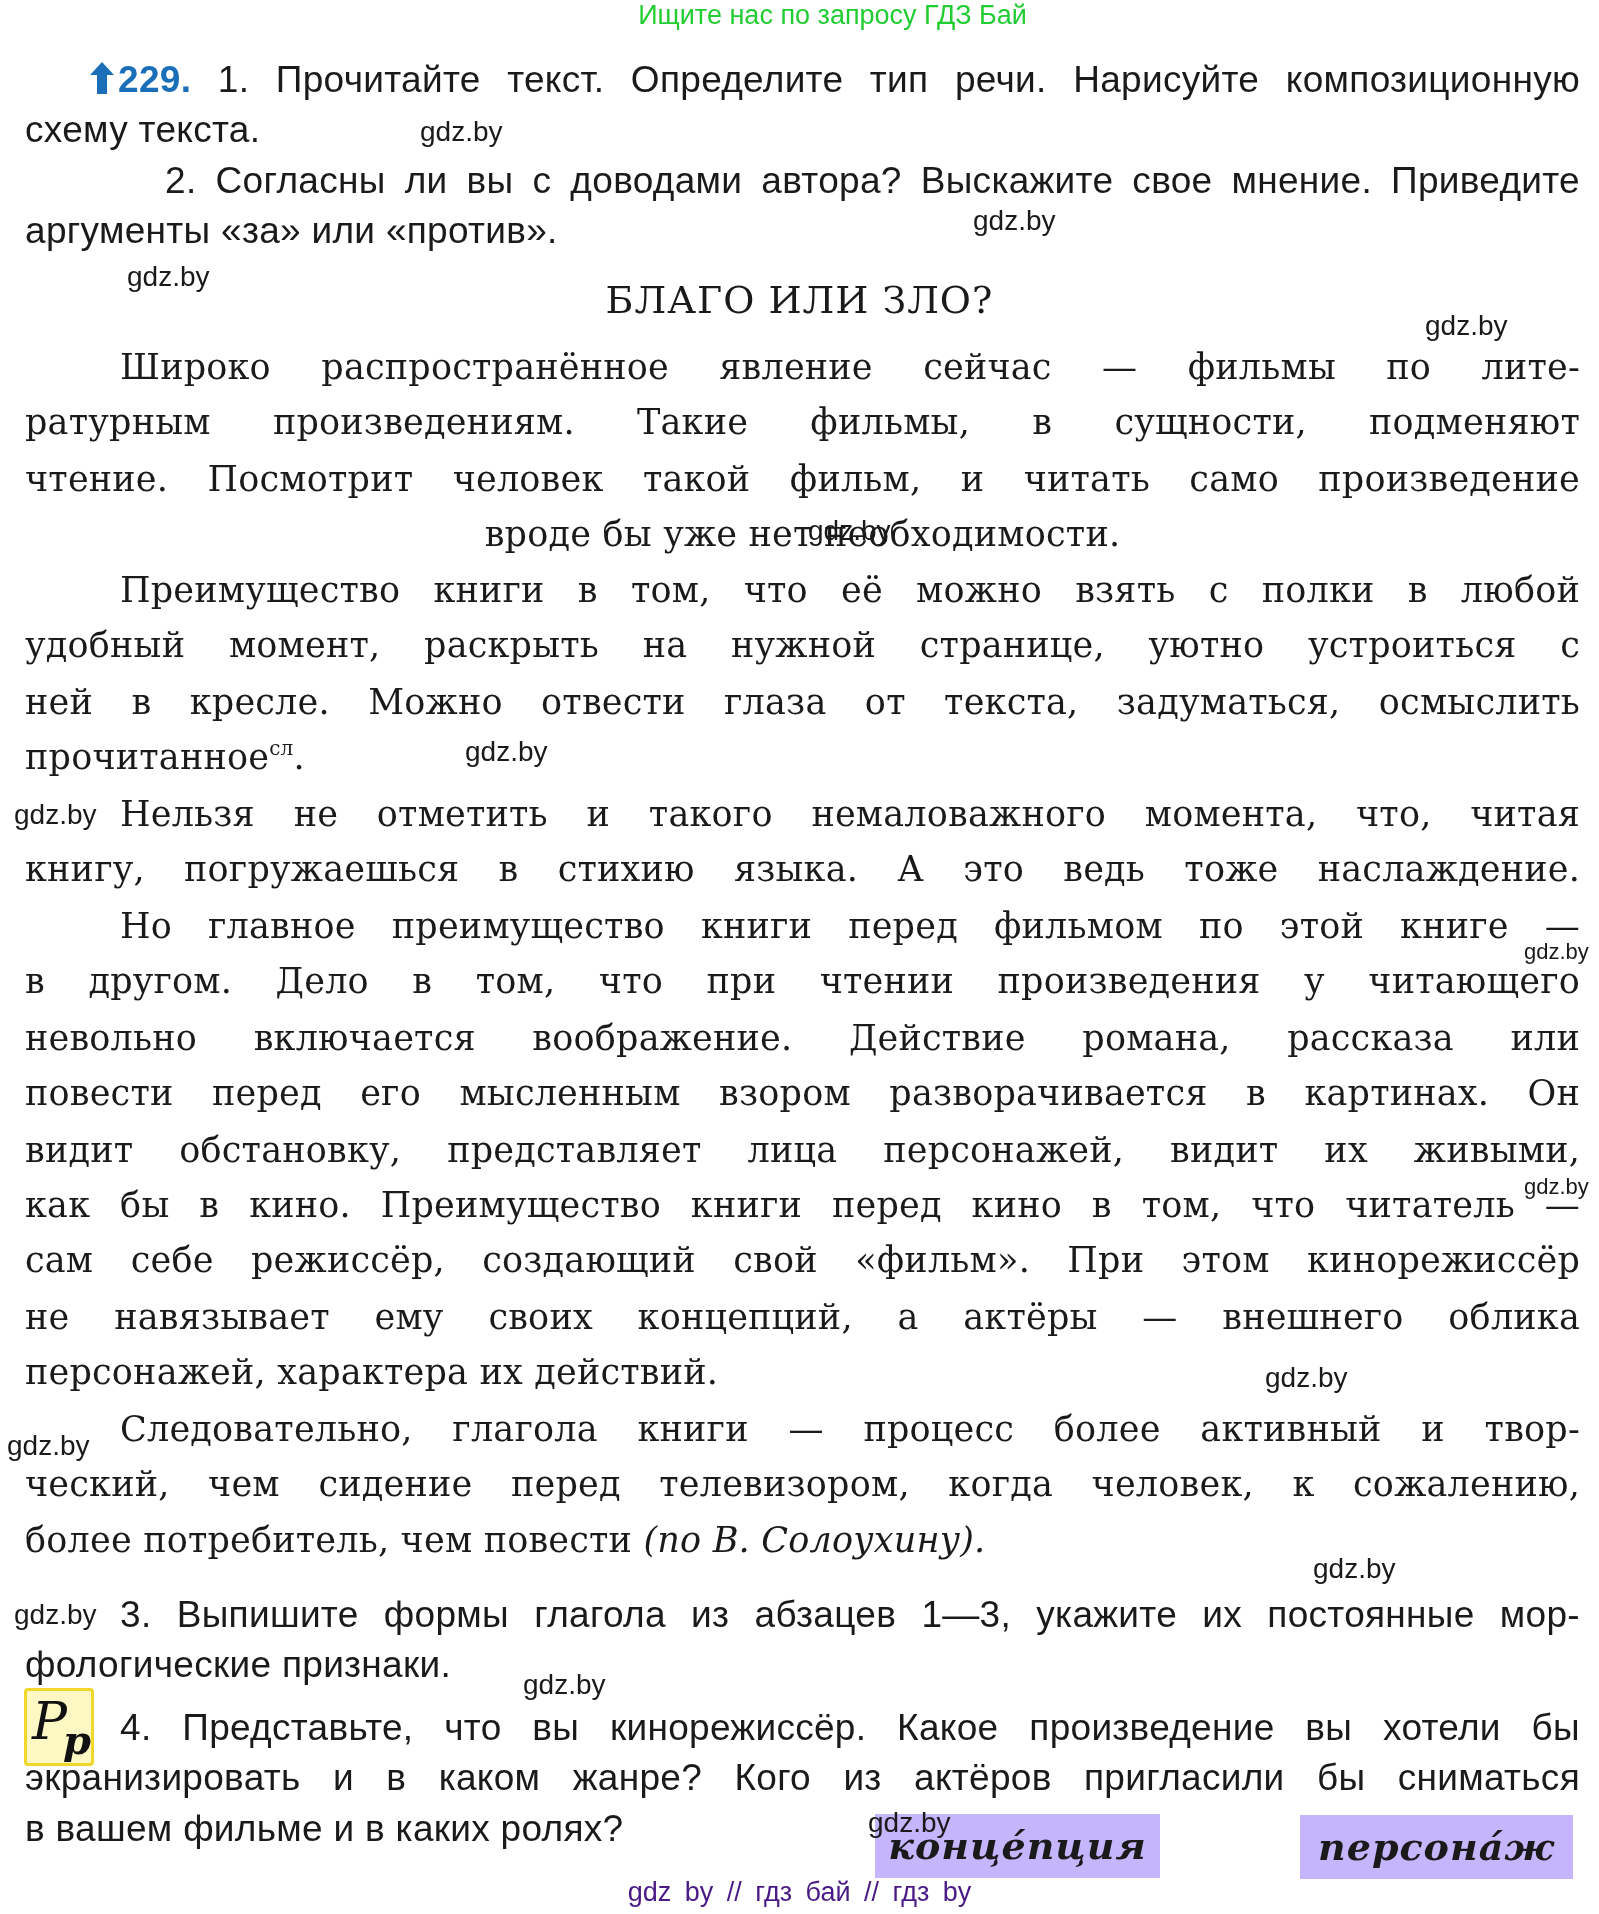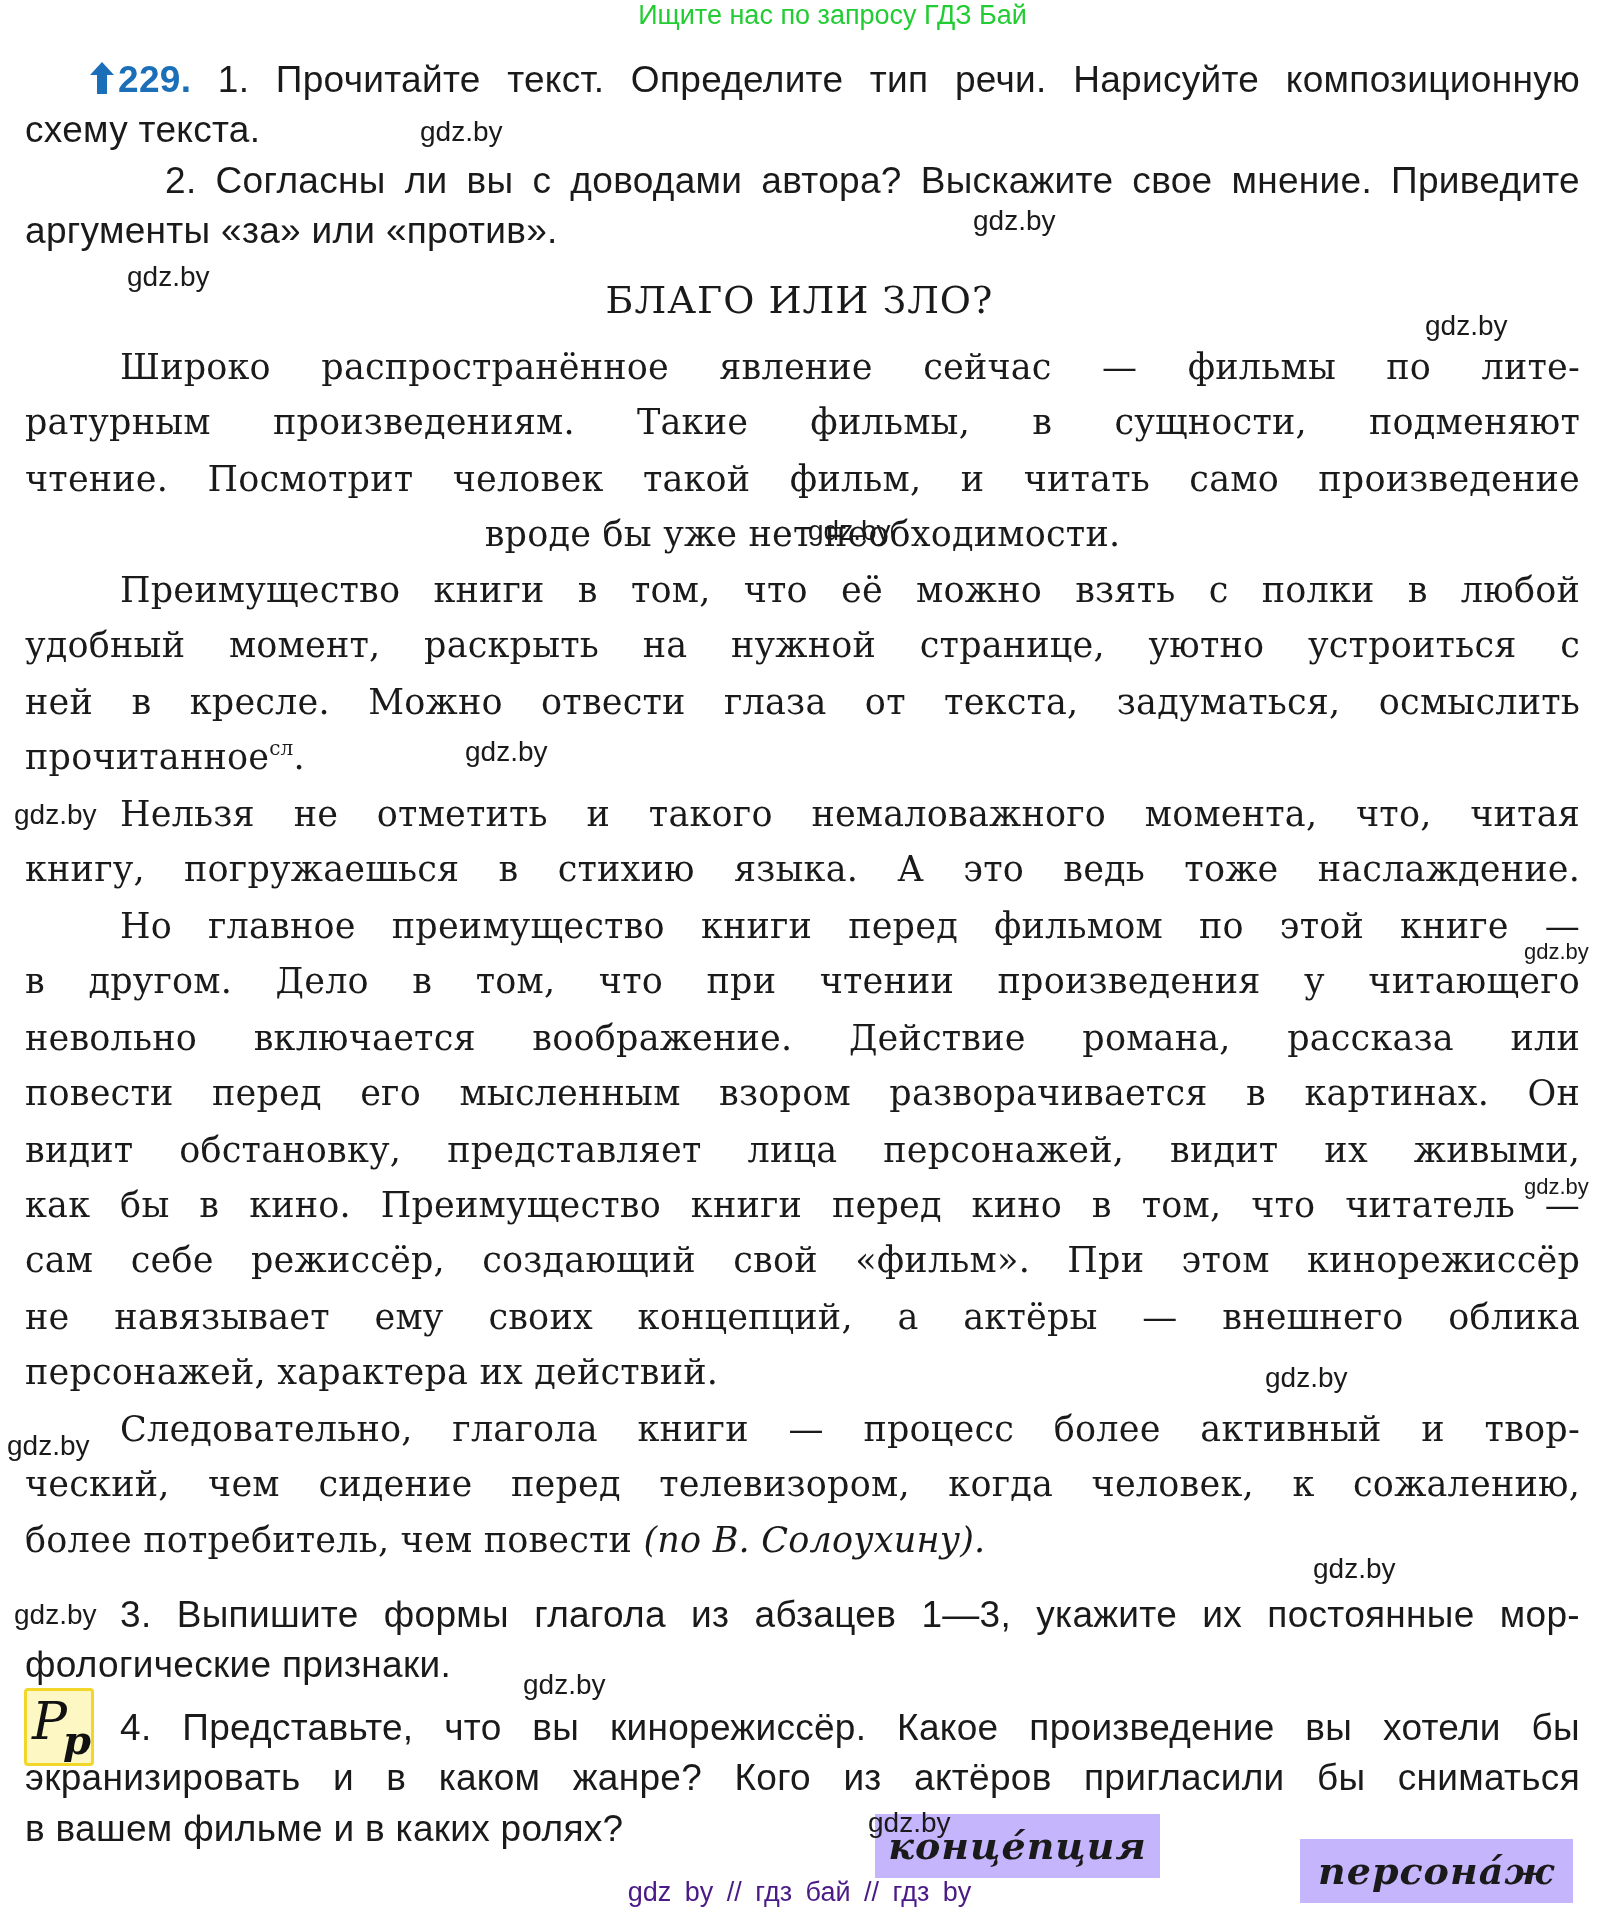--- a/index.html
+++ b/index.html
@@ -78,21 +78,21 @@
 
   <div class="rp-icon">
     <span class="big">P</span>
     <span class="small">p</span>
   </div>
   <div class="ln sans just" style="top:1703px; left:120px; width:1460px;">4. Представьте, что вы кинорежиссёр. Какое произведение вы хотели бы</div>
   <div class="ln sans" style="top:1804px;">в вашем фильме и в каких ролях?</div>
   <div class="ln sans just" style="top:1753px;">экранизировать и в каком жанре? Кого из актёров пригласили бы сниматься</div>
 
   <div class="vocab" style="left:875px; top:1814px; width:285px; height:64px; line-height:64px;">конце́пция</div>
-  <div class="vocab" style="left:1300px; top:1815px; width:273px; height:64px; line-height:64px;margin-top:24px;">персона́ж</div>
+  <div class="vocab" style="left:1300px; top:1815px; width:273px; height:64px; line-height:64px;">персона́ж</div>
 
   <div class="wm" style="left:420px; top:117px;">gdz.by</div>
   <div class="wm" style="left:973px; top:206px;">gdz.by</div>
   <div class="wm" style="left:127px; top:262px;">gdz.by</div>
   <div class="wm" style="left:1425px; top:311px;">gdz.by</div>
   <div class="wm" style="left:808px; top:516px;">gdz.by</div>
   <div class="wm" style="left:465px; top:737px;">gdz.by</div>
   <div class="wm" style="left:14px; top:800px;">gdz.by</div>
   <div class="wm small" style="left:1524px; top:940px;">gdz.by</div>
   <div class="wm small" style="left:1524px; top:1175px;">gdz.by</div>

